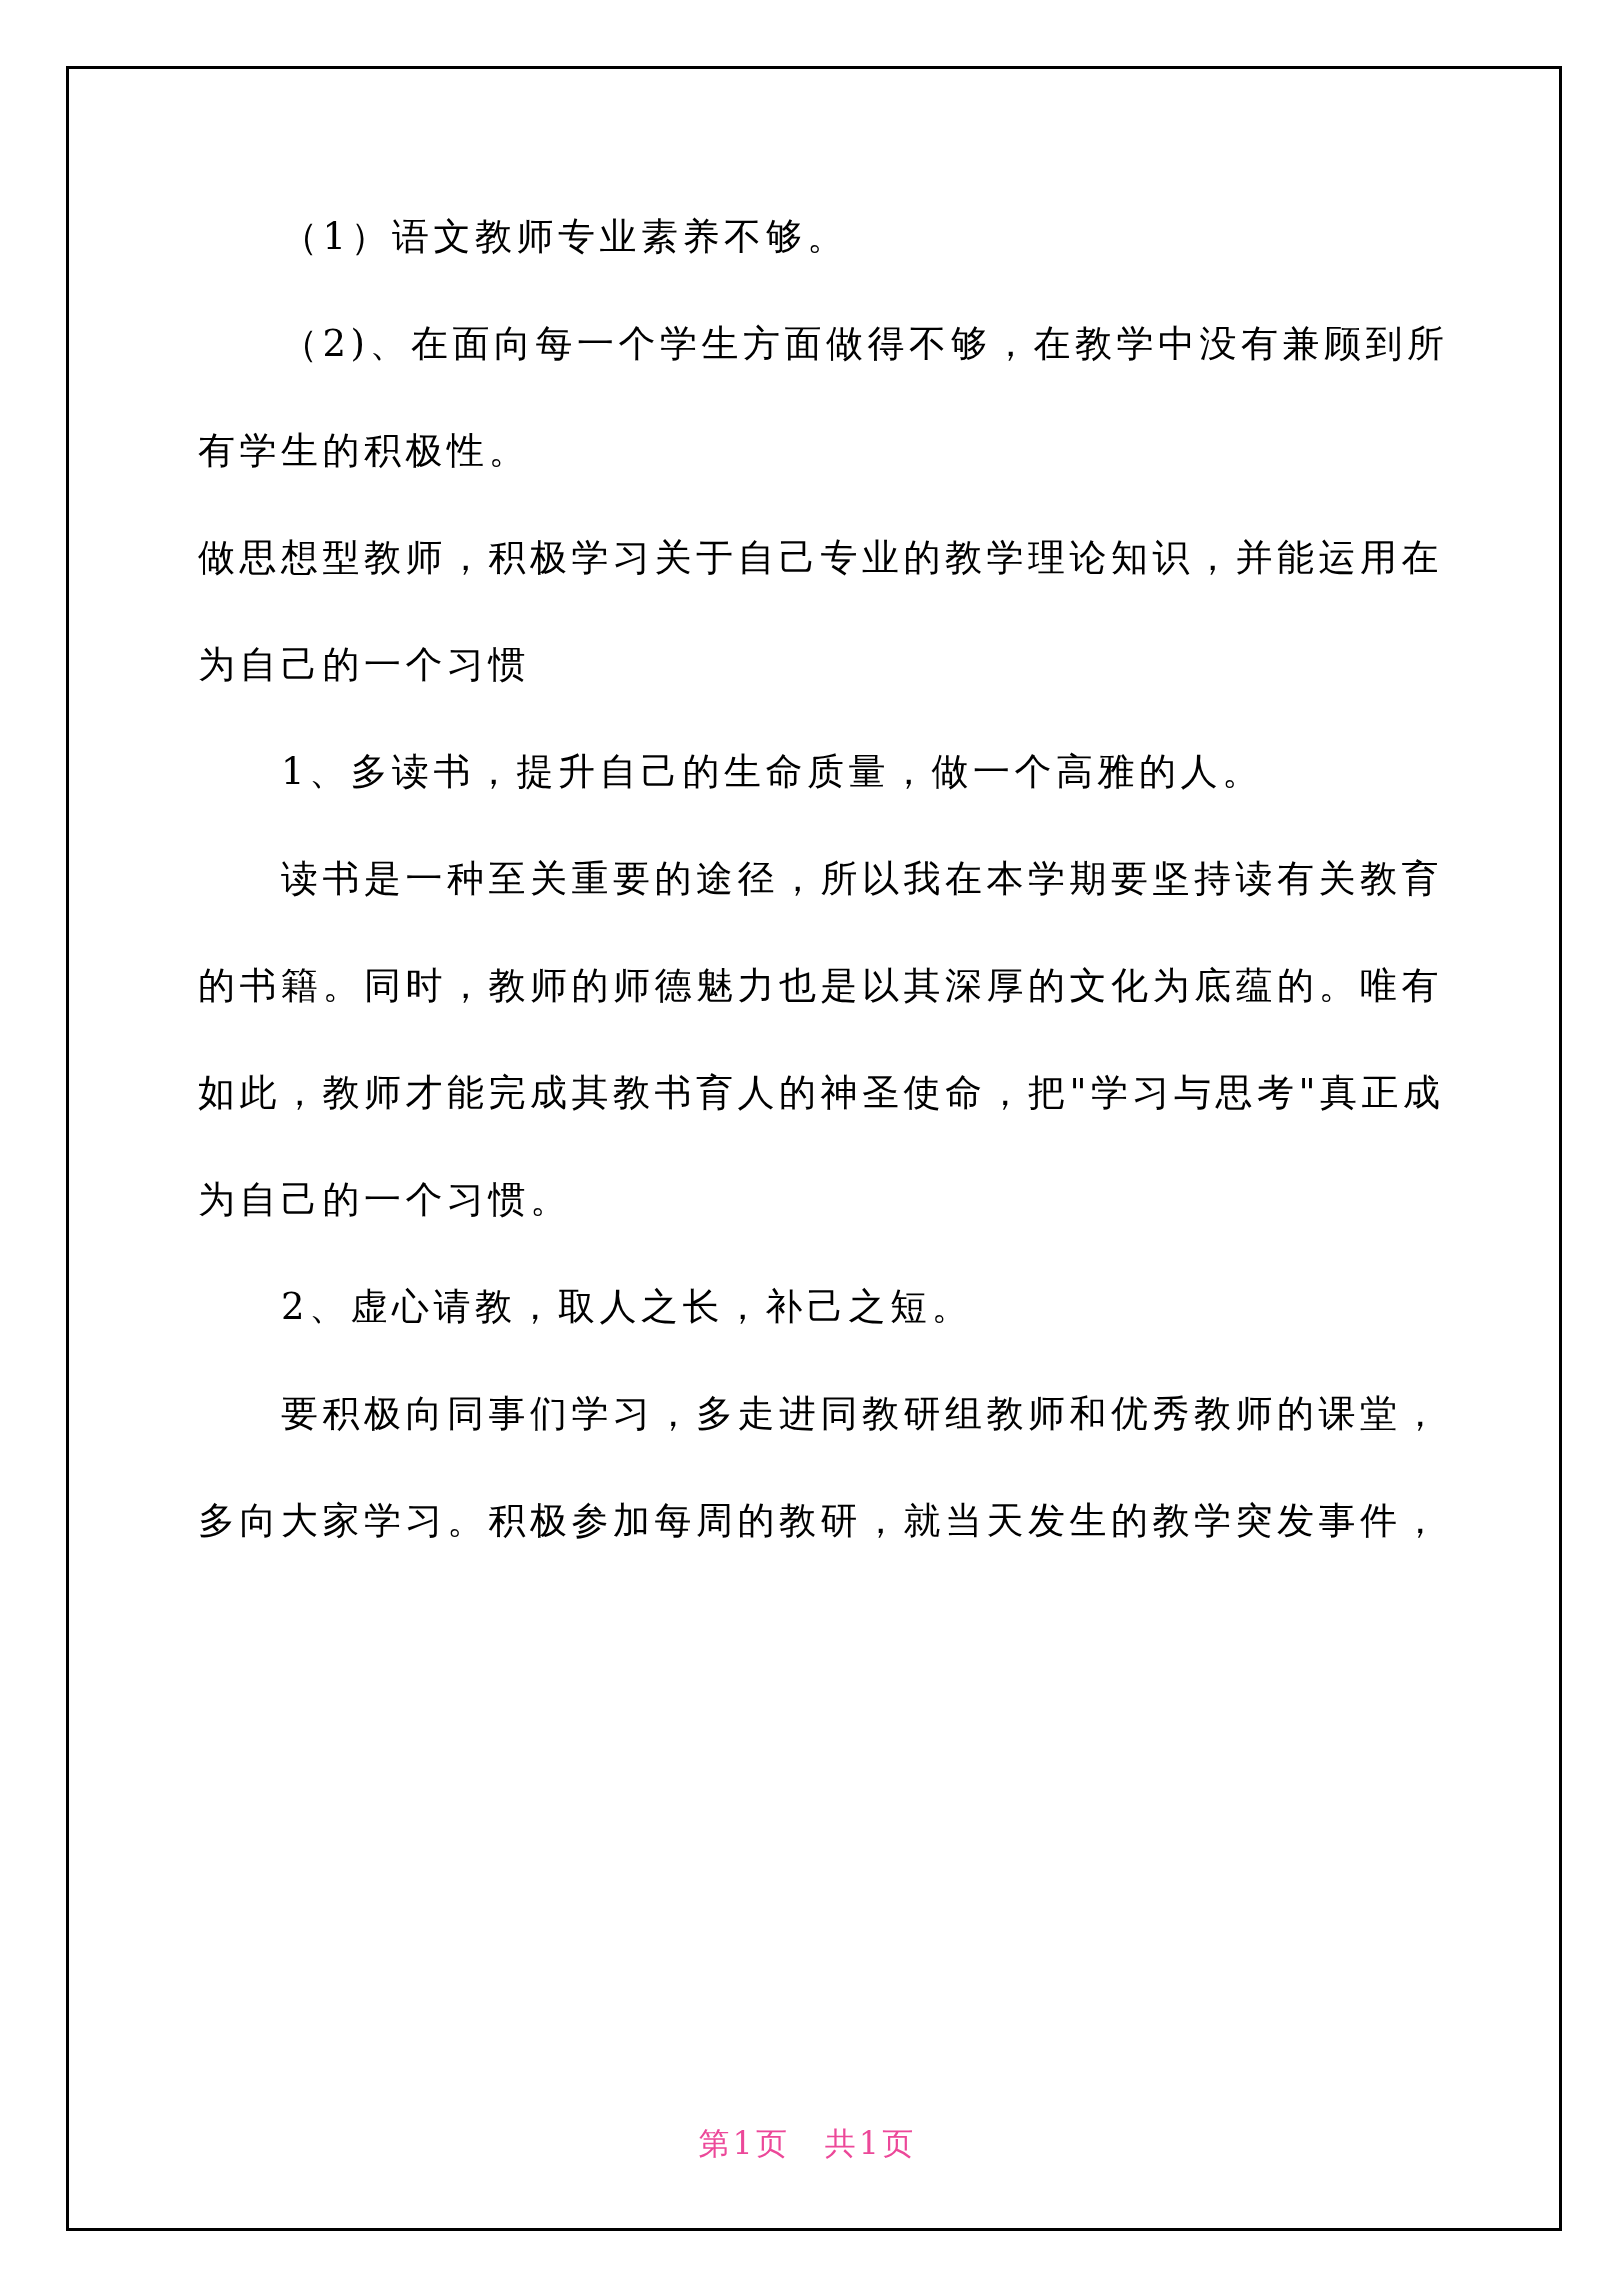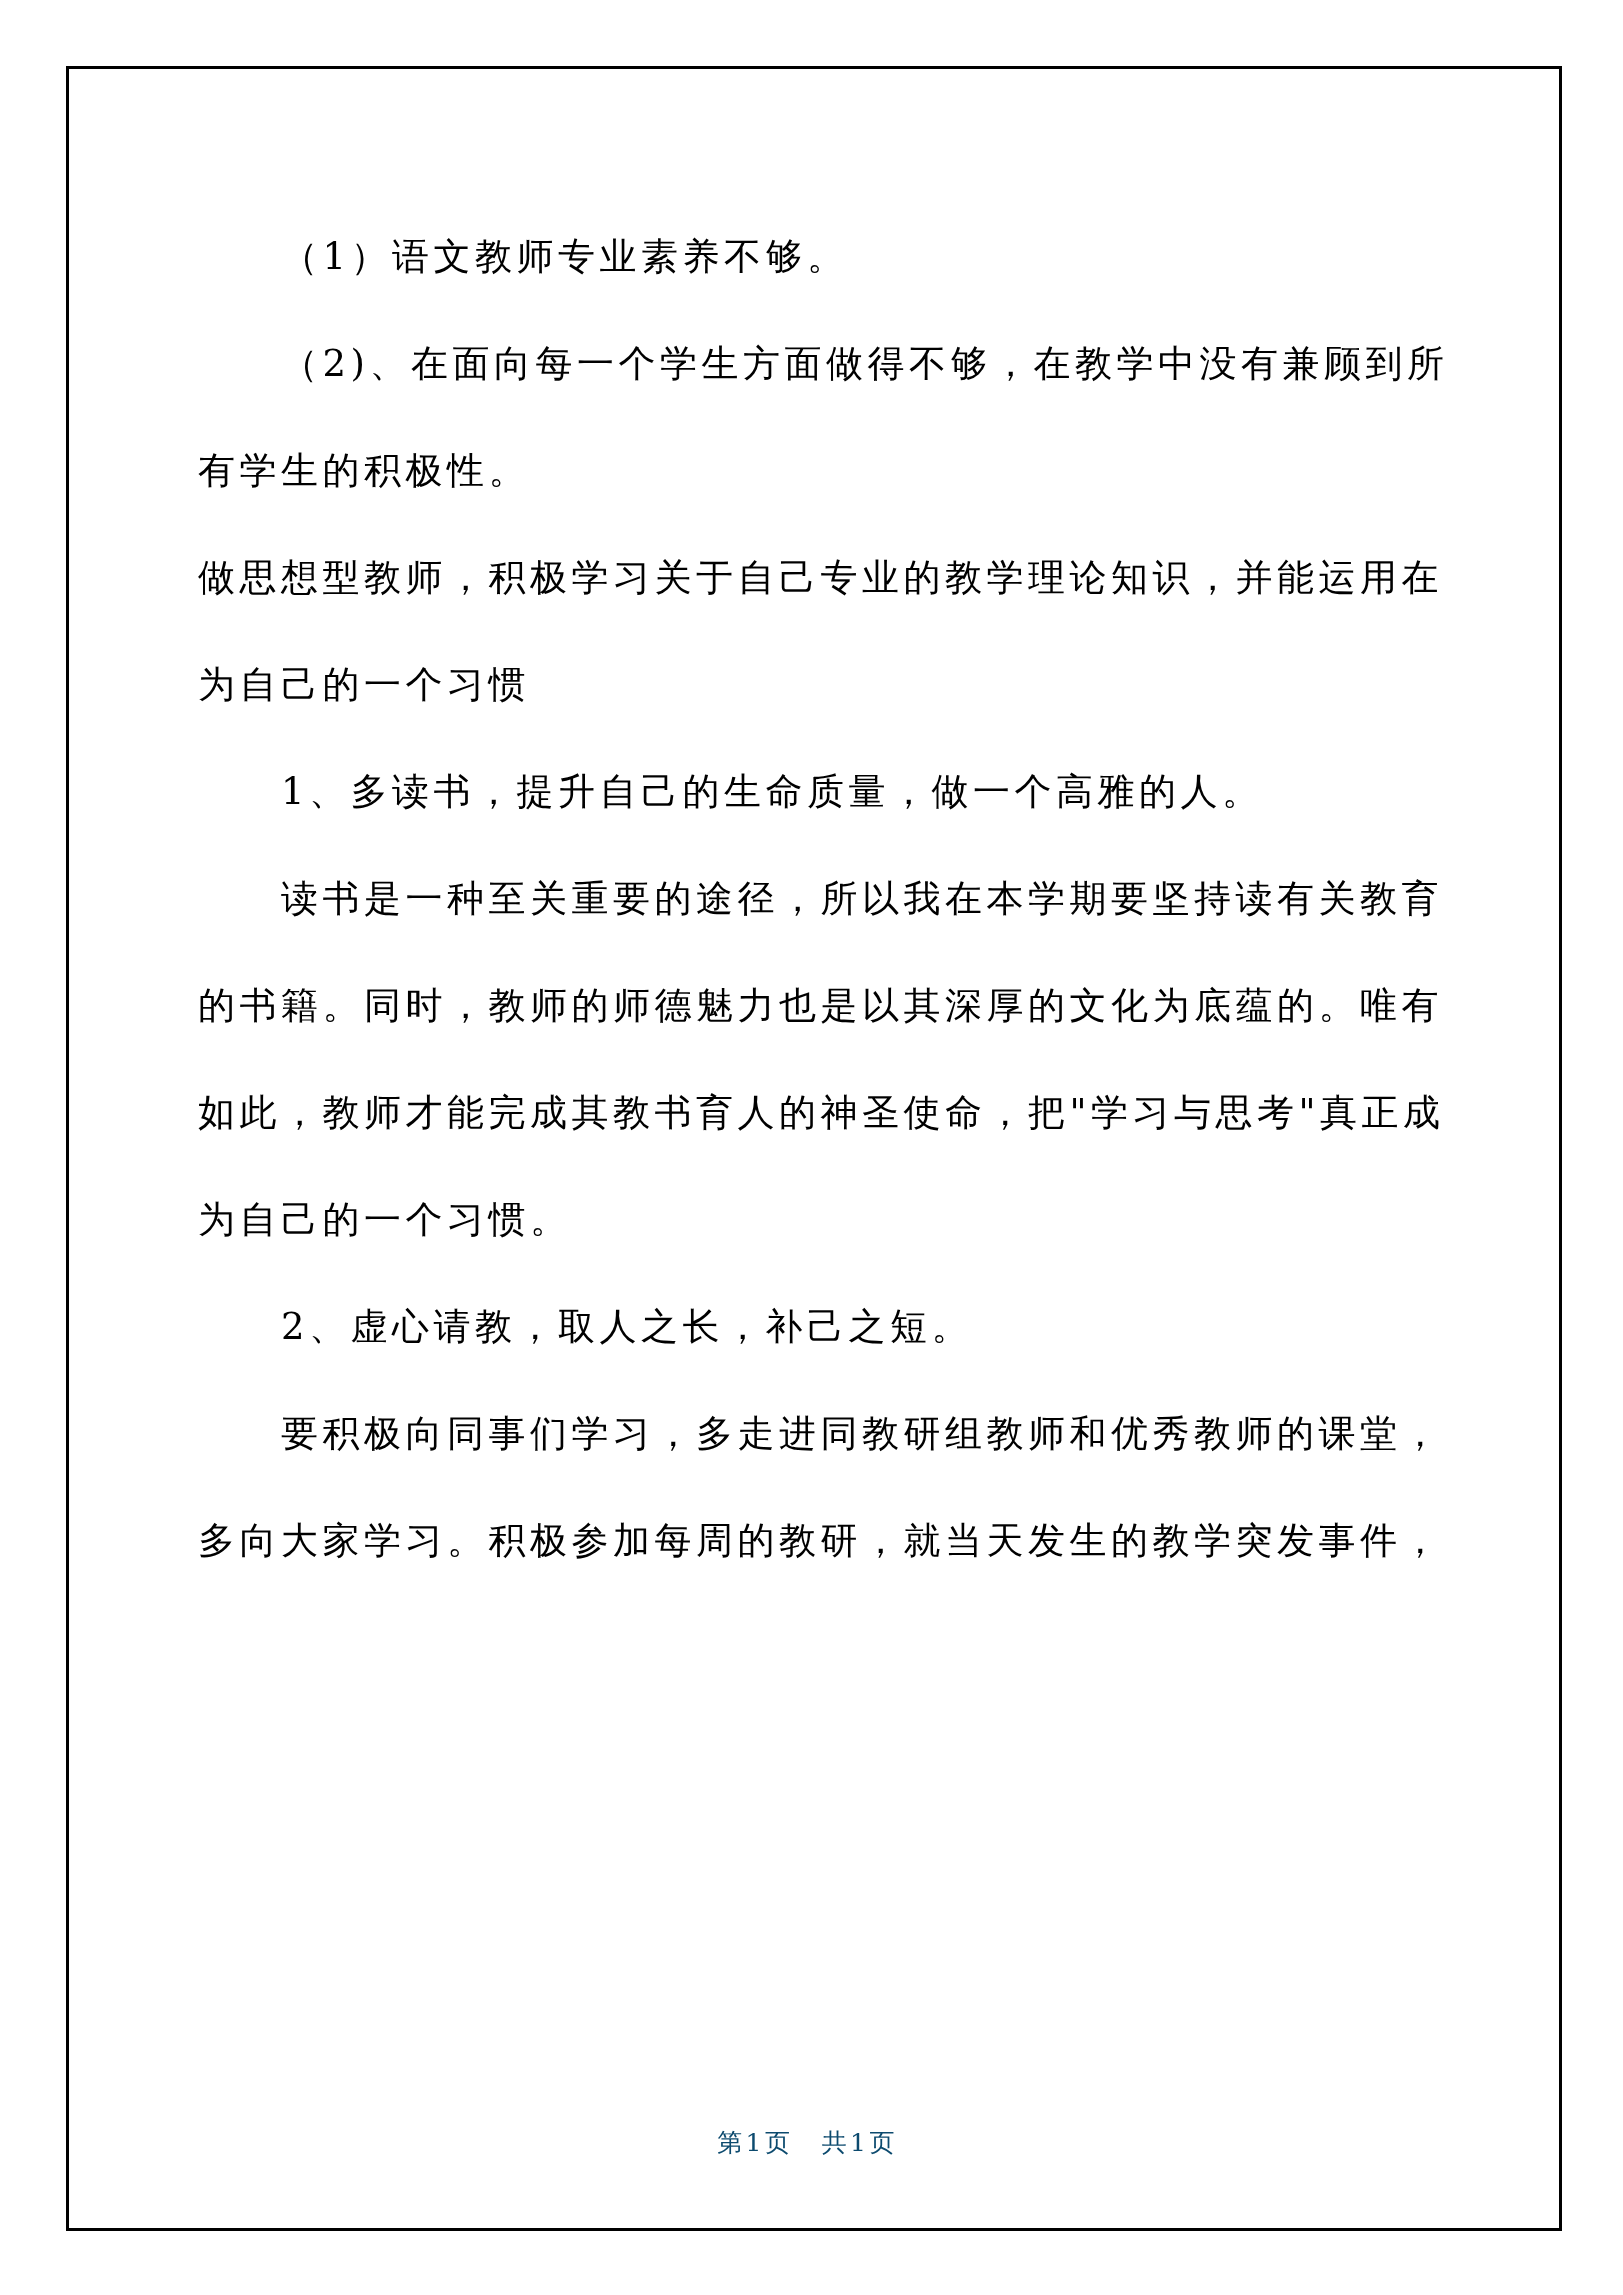--- a/index.html
+++ b/index.html
@@ -21,21 +21,21 @@
     left: 66px;
     top: 66px;
     width: 1496px;
     height: 2165px;
     border: 3.9px solid #000000;
     box-sizing: border-box;
   }
   .text-body {
     position: absolute;
     left: 198px;
-    top: 203px;
+    top: 183px;
     width: 1267px;
   }
   .line {
     height: 107px;
     line-height: 107px;
     font-size: 37px;
     letter-spacing: 4.5px;
     white-space: nowrap;
     color: #000000;
   }
@@ -43,23 +43,23 @@
     text-indent: 83px;
   }
   .footer {
     position: absolute;
     left: 0;
     top: 2115px;
     width: 1615px;
     height: 56px;
     line-height: 56px;
     text-align: center;
-    font-size: 25px;
+    font-size: 31px;
     letter-spacing: 3.4px;
-    color: #0c4a6e;
+    color: #ec4899;
   }
 </style>
 </head>
 <body>
 
 <div class="page">
   <div class="page-border"></div>
 
   <div class="text-body">
     <div class="line indent">（1）语文教师专业素养不够。</div>

